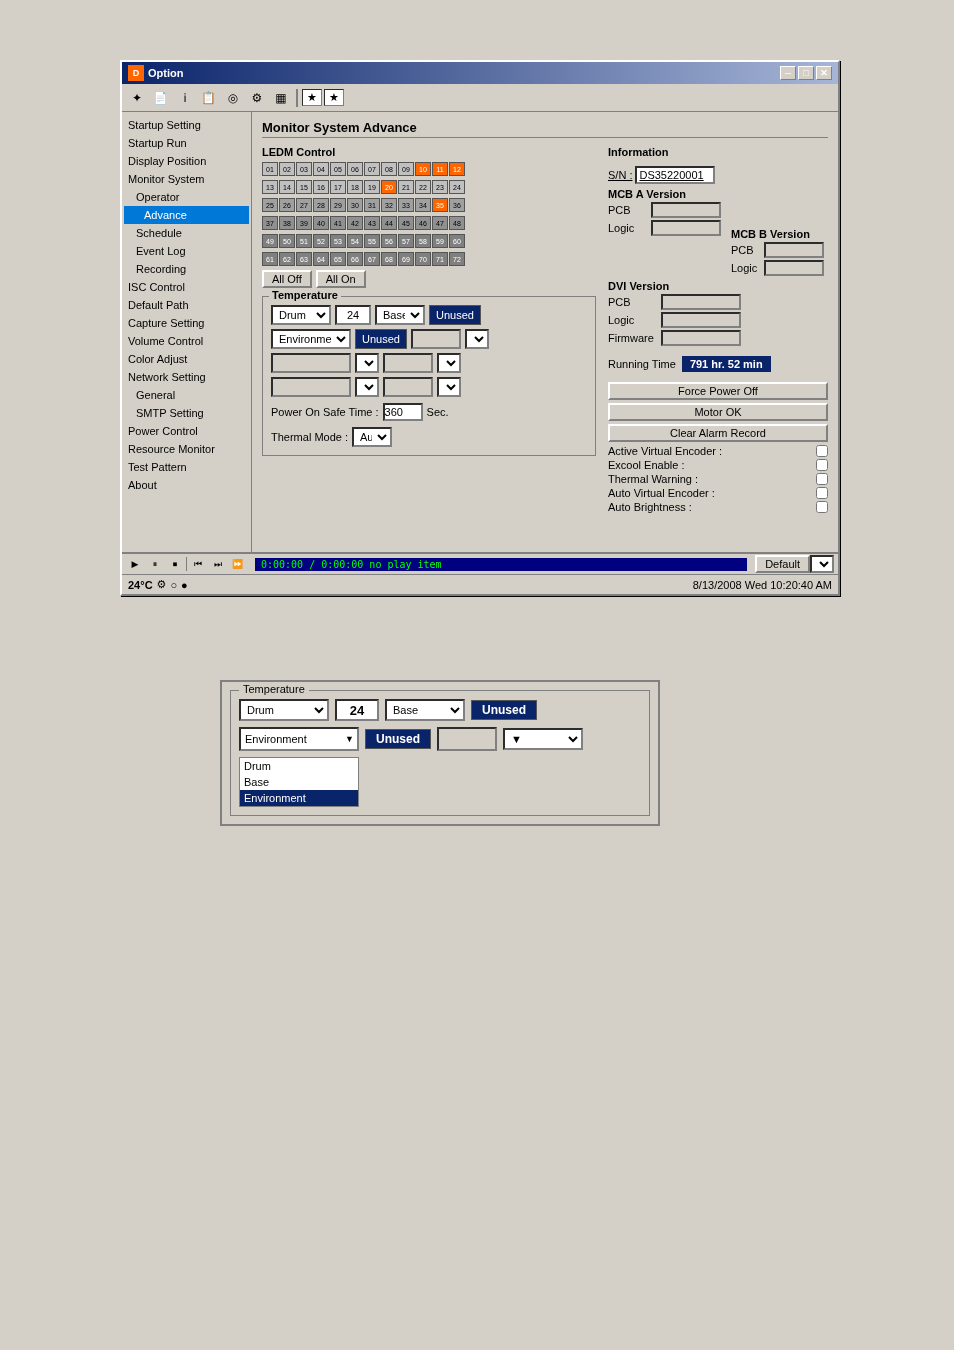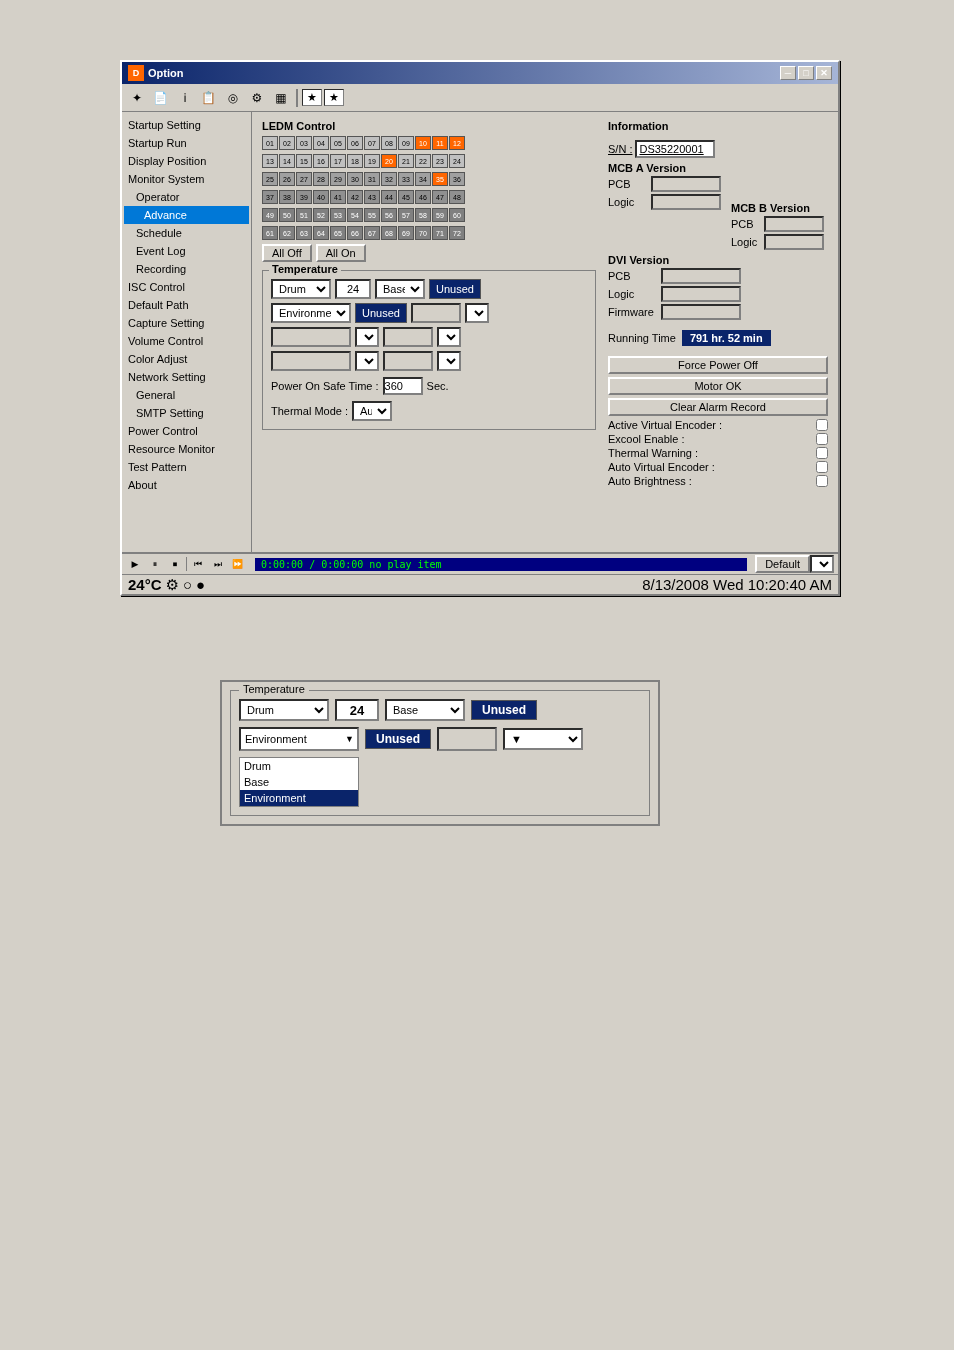--- a/index.html
+++ b/index.html
@@ -374,21 +374,21 @@
 
     
     .bottom-bar {
       background: #d4d0c8;
       border-top: 1px solid #808080;
       display: flex;
       align-items: center;
       justify-content: space-between;
       padding: 1px 6px;
       height: 20px;
-      font-size: 15px;
+      font-size: 11px;
     }
 
     .temp-display {
       color: #000;
       font-weight: bold;
     }
 
     .datetime-display {
       color: #000;
     }
@@ -515,20 +515,21 @@
       <div class="sidebar-item">Network Setting</div>
       <div class="sidebar-item indent1">General</div>
       <div class="sidebar-item indent1">SMTP Setting</div>
       <div class="sidebar-item">Power Control</div>
       <div class="sidebar-item">Resource Monitor</div>
       <div class="sidebar-item">Test Pattern</div>
       <div class="sidebar-item">About</div>
     </div>
 
     <div class="content">
+      <div class="section-title">Monitor System Advance</div>
 
       <div class="two-column">
 
         <div class="ledm-section">
           <div class="ledm-title">LEDM Control</div>
 
           <div class="ledm-grid">
             <div class="led-cell led-row-1">01</div>
             <div class="led-cell led-row-1">02</div>
             <div class="led-cell led-row-1">03</div>

